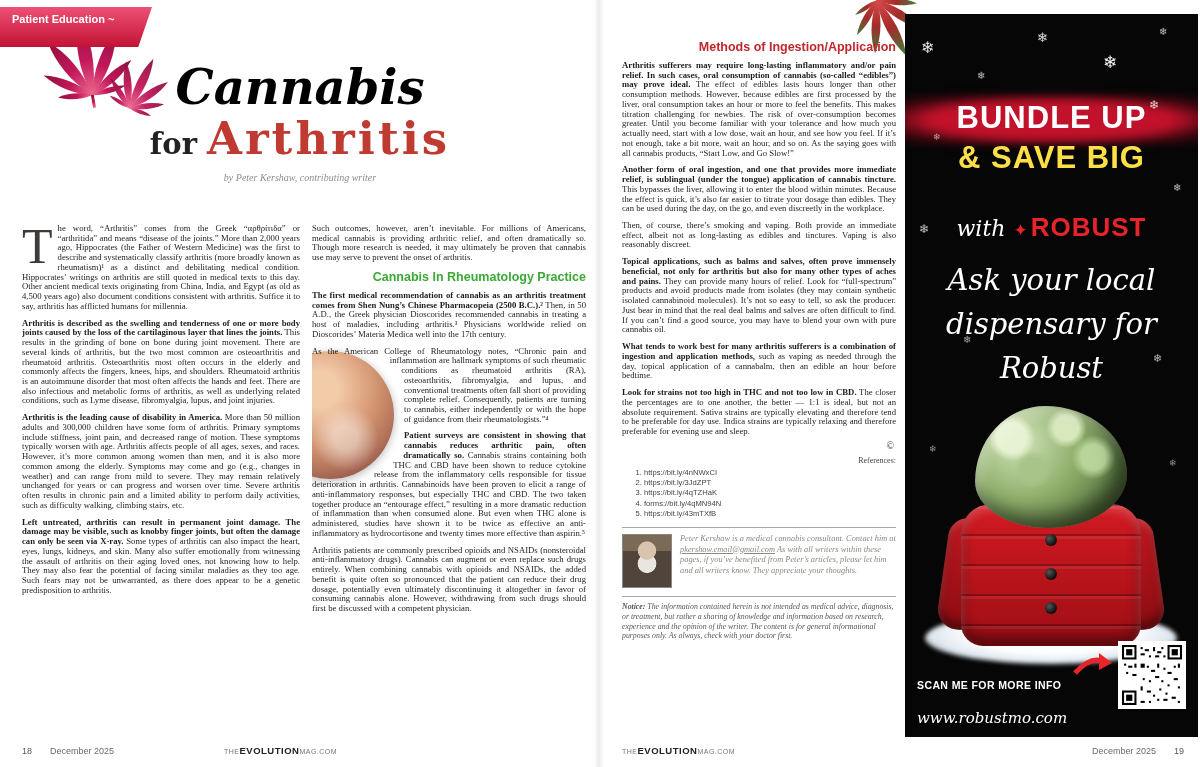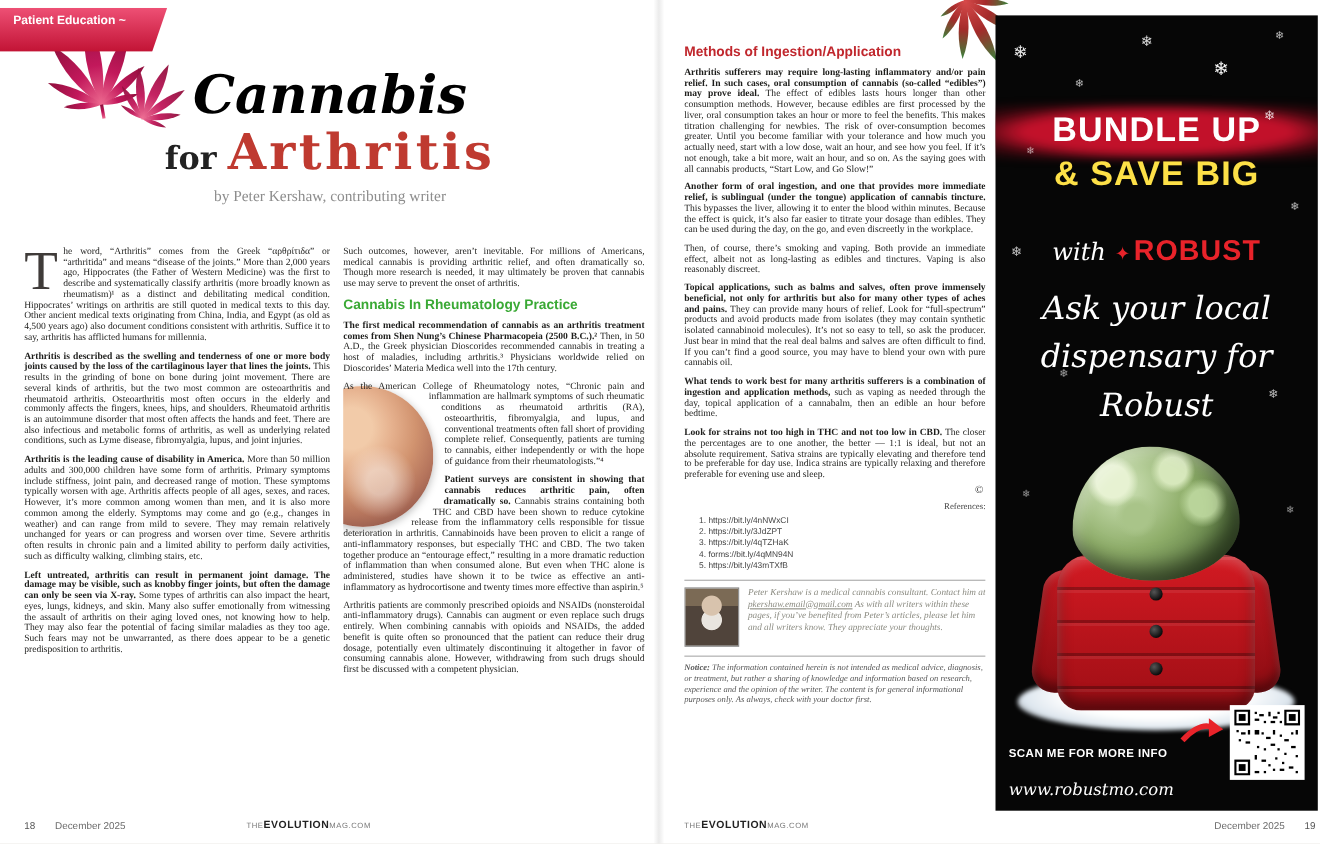--- a/index.html
+++ b/index.html
@@ -23,32 +23,32 @@
   .leaf-tr  { left:826px; top:-14px; width:128px; transform:rotate(152deg); opacity:.95; }
 
   
   .masthead { position:absolute; left:30px; top:62px; width:540px; text-align:center; z-index:2; }
   .t-cannabis { font-family:"DejaVu Serif",serif; font-style:italic; font-weight:700;
                 font-size:48px; line-height:1.05; color:#000000; }
   .t-line2 { margin-top:0; }
   .t-for { font-family:"DejaVu Serif",serif; font-weight:700; font-size:29px; color:#222; margin-right:10px; }
   .t-arthritis { font-family:"DejaVu Serif",serif; font-weight:700; font-size:45px;
                  color:#bf3a30; letter-spacing:3px; }
-  .byline { font-size:14px; color:#8d8d8d; margin-top:7px; }
+  .byline { font-style:italic; font-size:10px; color:#8d8d8d; margin-top:7px; }
 
   
   .col { position:absolute; text-align:justify; font-size:8.7px; line-height:1.12; color:#1d1d1b; z-index:2; }
   .col1 { left:22px;  top:224px; width:278px; max-height:514px; overflow:hidden; }
   .col2 { left:312px; top:224px; width:274px; max-height:514px; overflow:hidden; }
   .col3 { left:622px; top:40px;  width:274px; max-height:700px; overflow:hidden; }
   .para { margin-bottom:7px; }
   .lead { font-weight:700; }
   .dropcap { float:left; font-size:50px; line-height:40px; padding:2px 5px 0 0; color:#3f3b39;
              font-family:"Liberation Serif",serif; }
-  .h2 { font-family:"Liberation Sans",sans-serif; font-weight:700; font-size:12.5px; margin:3px 0 7px; text-align:left; }
+  .h2 { font-family:"Liberation Sans",sans-serif; font-weight:700; font-size:12.5px; margin:3px 0 7px; text-align:right; }
   .h2.green { color:#3aa935; }
   .h2.red   { color:#c0272d; margin-top:0; }
 
   .hands-photo { float:left; width:128px; height:128px; margin:4px 10px 4px -46px;
                  border-radius:50%; shape-outside:circle(50%);
                  background:
                    radial-gradient(circle at 62% 68%, rgba(255,255,255,.45) 0 10%, transparent 28%),
                    radial-gradient(circle at 42% 30%, #f2cba9 0 16%, #e5b08d 32%, #d1936f 50%, #b5745c 68%, #90564a 84%, #6d3f38 100%);
                  box-shadow: 0 2px 8px rgba(0,0,0,.28); }
 
@@ -242,21 +242,21 @@
 
   <div class="footer-item" style="left:22px;">
     <span class="f-pagenum">18</span><span class="f-gap"></span><span>December 2025</span>
   </div>
   <div class="footer-item site" style="left:224px;">
     <span class="pre">THE</span><span class="mid">EVOLUTION</span><span class="post">MAG.COM</span>
   </div>
   <div class="footer-item site" style="left:622px;">
     <span class="pre">THE</span><span class="mid">EVOLUTION</span><span class="post">MAG.COM</span>
   </div>
-  <div class="footer-item" style="right:4px;padding-left:40px;">
+  <div class="footer-item" style="right:16px;padding-left:40px;">
     <span>December 2025</span><span class="f-gap"></span><span class="f-pagenum">19</span>
   </div>
 
   <div class="ad">
     <span class="flake" style="left:16px;top:24px;font-size:16px;opacity:.9">❄</span>
     <span class="flake" style="left:72px;top:56px;font-size:10px;opacity:.7">❄</span>
     <span class="flake" style="left:132px;top:16px;font-size:13px;opacity:.85">❄</span>
     <span class="flake" style="left:198px;top:38px;font-size:17px;opacity:.95">❄</span>
     <span class="flake" style="left:254px;top:12px;font-size:10px;opacity:.7">❄</span>
     <span class="flake" style="left:244px;top:84px;font-size:12px;opacity:.8">❄</span>

